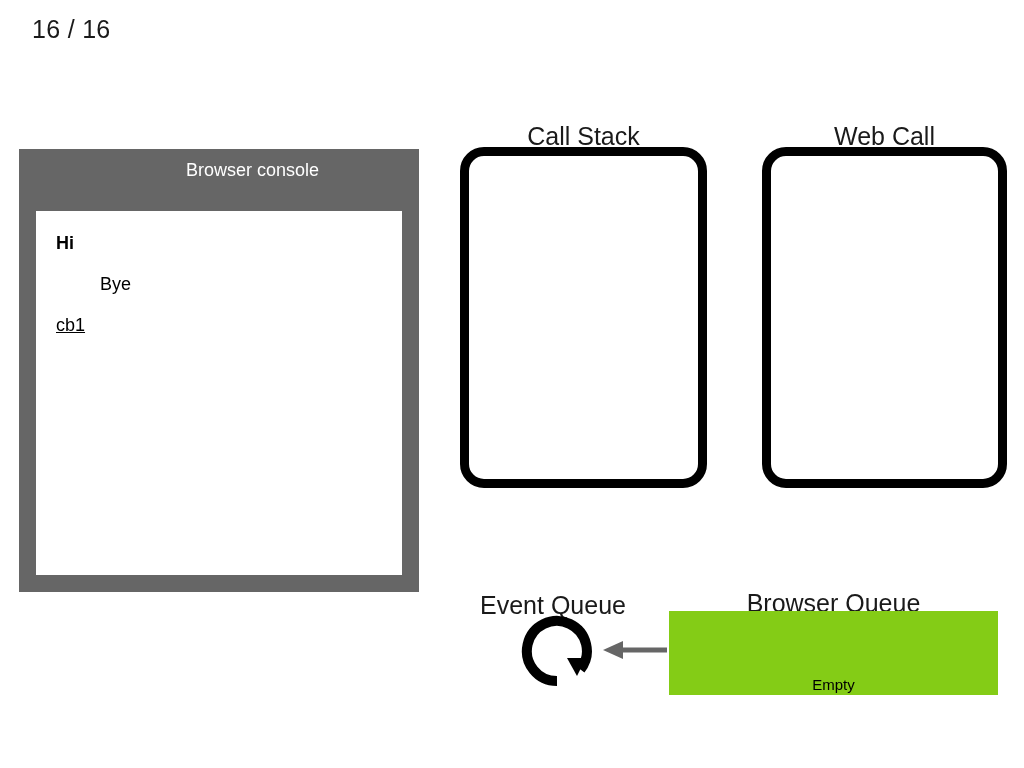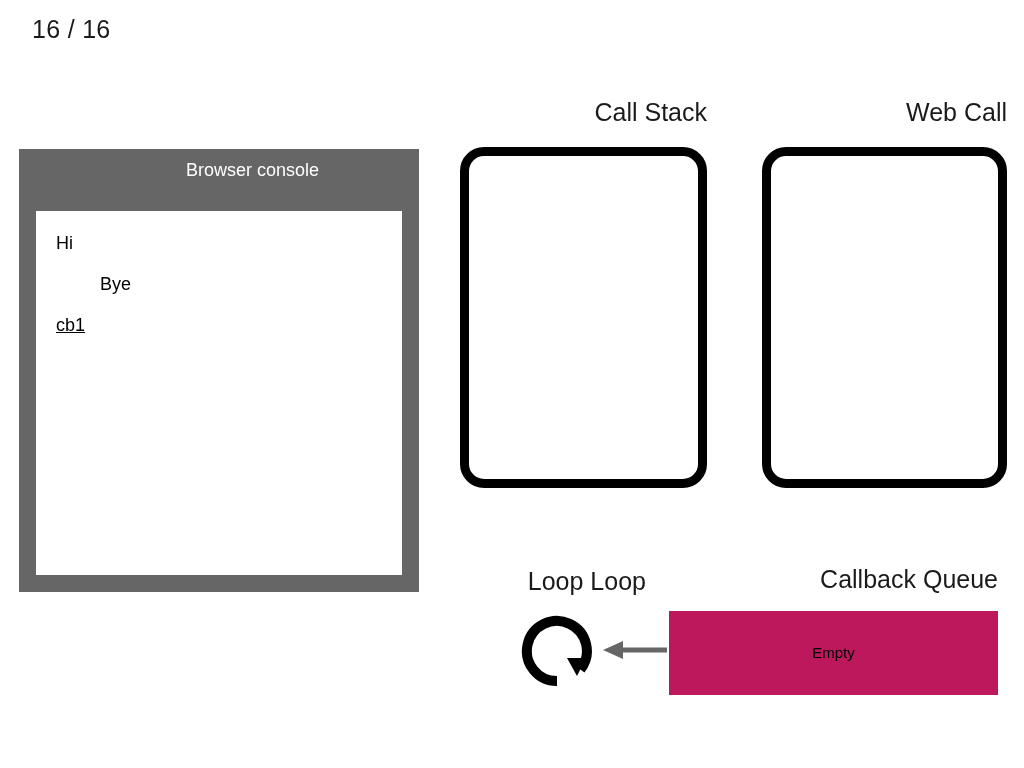--- a/index.html
+++ b/index.html
@@ -68,22 +68,23 @@
     color: #000000;
     white-space: nowrap;
   }
 
   
   .section-title {
     position: absolute;
     font-size: 25px;
     line-height: 30px;
     color: #1a1a1a;
-    text-align: right;
+    text-align: center;
     white-space: nowrap;
+    margin-top: 24px;
   }
   #call-stack-title { left: 460px; top: 97px; width: 247px; }
   #web-apis-title   { left: 762px; top: 97px; width: 245px; }
   #event-loop-title { left: 460px; top: 566px; width: 186px; }
   #callback-queue-title { left: 669px; top: 564px; width: 329px; }
 
   
   .rounded-box {
     position: absolute;
     background: #ffffff;
@@ -122,68 +123,68 @@
     height: 26px;
   }
 
   
   #callback-queue-box {
     position: absolute;
     left: 669px;
     top: 611px;
     width: 329px;
     height: 84px;
-    background: #be185d;
+    background: #84cc16;
     box-sizing: border-box;
     display: flex;
-    align-items: center;
+    align-items: flex-end;
     justify-content: center;
   }
   #callback-queue-empty {
     font-size: 15px;
     line-height: 20px;
     color: #000000;
     white-space: nowrap;
   }
 </style>
 </head>
 <body>
 
 <div id="page-counter">16 / 16</div>
 
 <div id="console-panel">
   <div id="console-title">Browser console</div>
   <div id="console-output">
-      <div class="console-line" style="top: 21px;">Hi</div>
+      <div class="console-line" style="top: 21px; font-weight: bold;">Hi</div>
       <div class="console-line" style="top: 62px; margin-left: 44px;">Bye</div>
       <div class="console-line" style="top: 103px; text-decoration: underline;">cb1</div>
     </div>
 </div>
 
 <div id="call-stack-title" class="section-title">Call Stack</div>
 <div id="call-stack-box" class="rounded-box">
   <div class="box-items" id="call-stack-items"></div>
 </div>
 
 <div id="web-apis-title" class="section-title">Web Call</div>
 <div id="web-apis-box" class="rounded-box">
   <div class="box-items" id="web-apis-items"></div>
 </div>
 
-<div id="event-loop-title" class="section-title">Loop Loop</div>
+<div id="event-loop-title" class="section-title">Event Queue</div>
 <div id="event-loop-icon">
   <svg width="76" height="76" viewBox="0 0 76 76" aria-hidden="true">
     <path d="M38 68 A30 30 0 1 1 61.5 56.5" fill="none" stroke="#000000" stroke-width="10" stroke-linecap="butt"></path>
     <path d="M48 45 L67 45 L58 63 Z" fill="#000000"></path>
   </svg>
 </div>
 
 <div id="queue-arrow">
   <svg width="66" height="26" viewBox="0 0 66 26" aria-hidden="true">
     <line x1="66" y1="13" x2="20" y2="13" stroke="#666666" stroke-width="5"></line>
     <path d="M2 13 L22 4 L22 22 Z" fill="#666666"></path>
   </svg>
 </div>
 
-<div id="callback-queue-title" class="section-title">Callback Queue</div>
+<div id="callback-queue-title" class="section-title">Browser Queue</div>
 <div id="callback-queue-box">
   <span id="callback-queue-empty">Empty</span>
 </div>
 
 </body></html>

